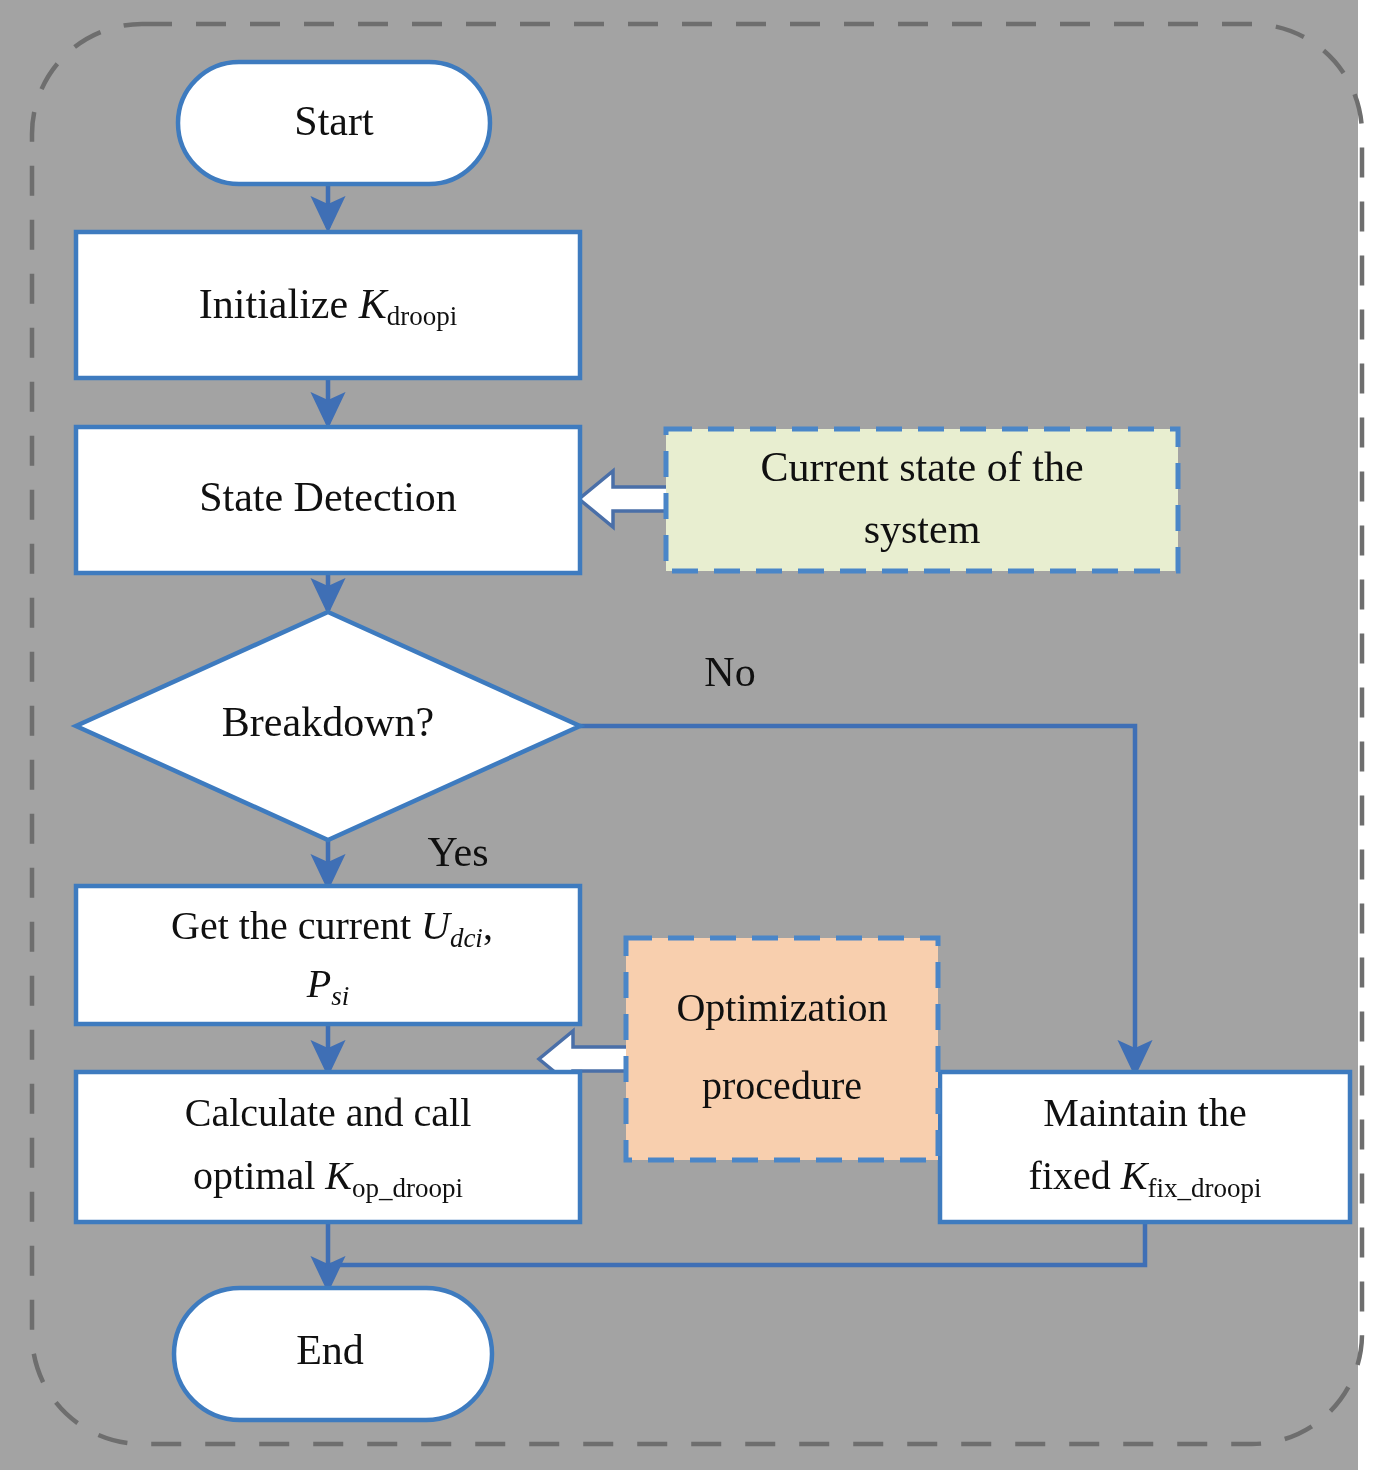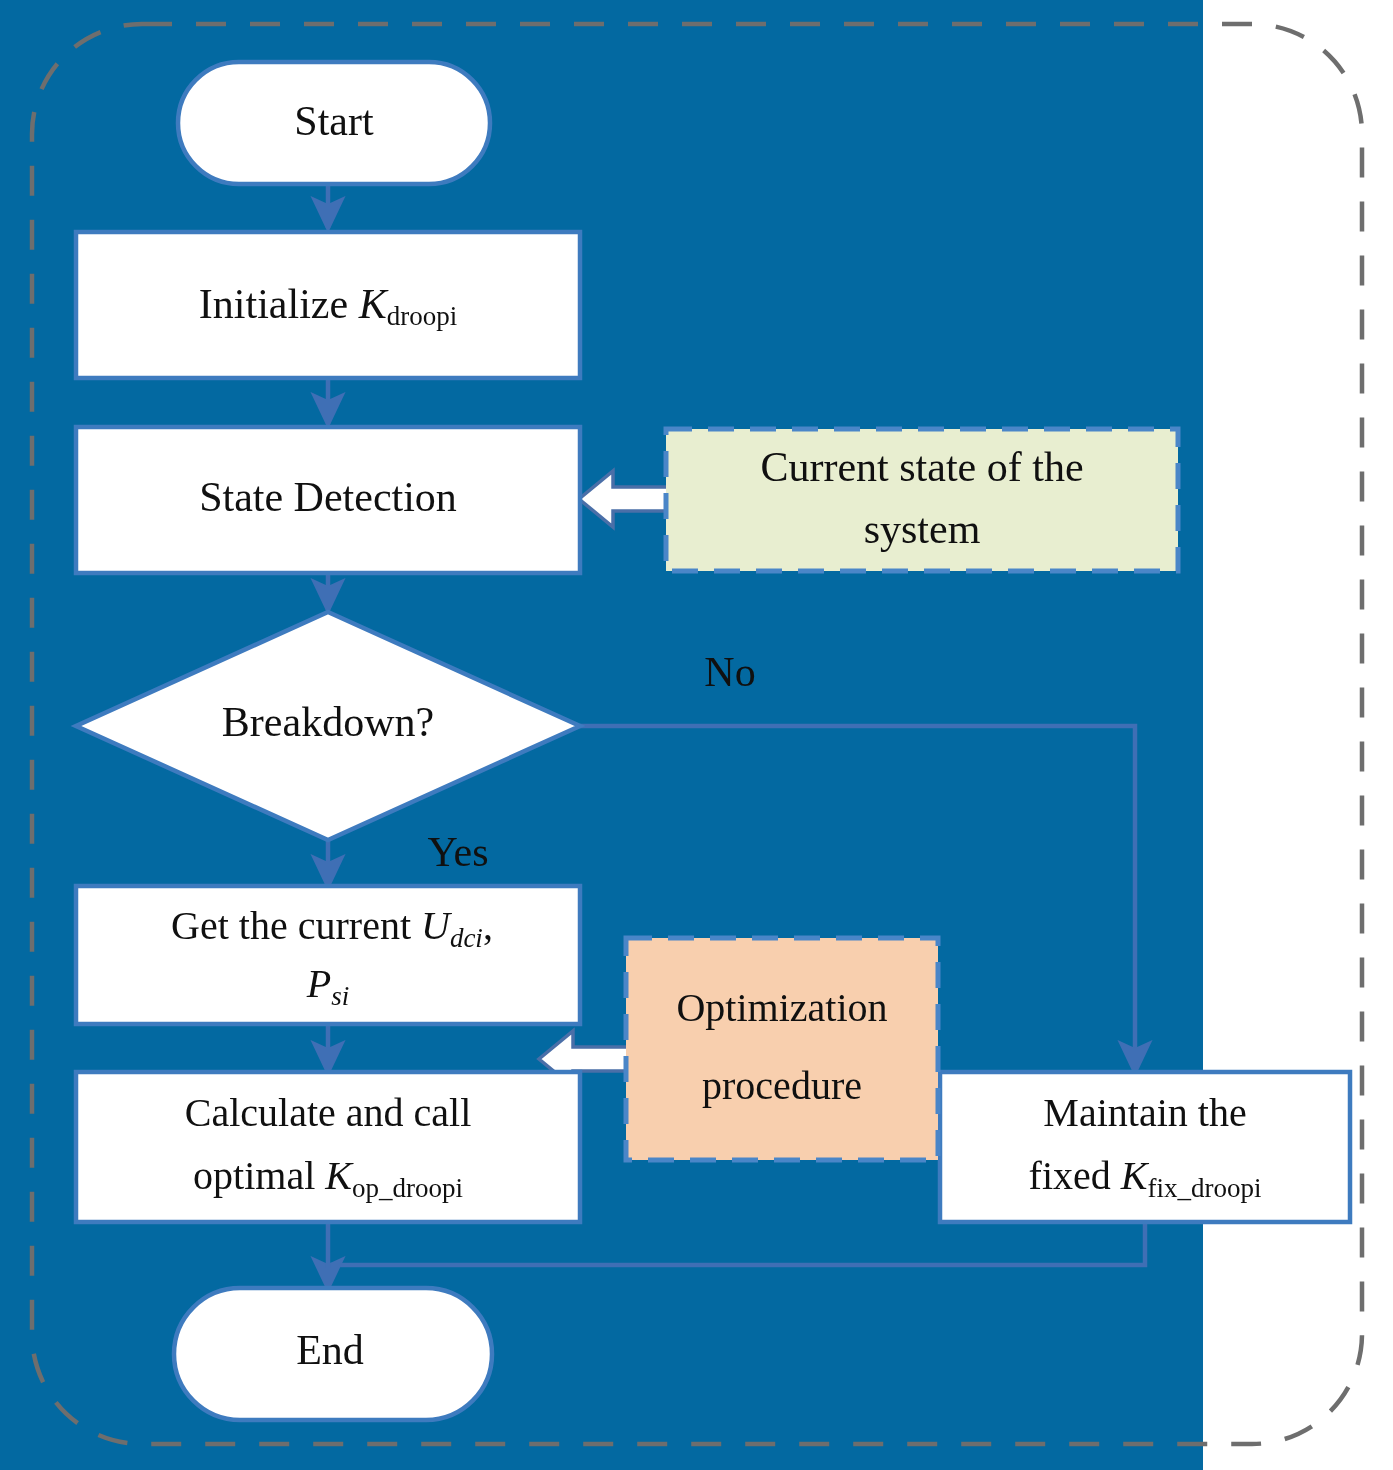--- a/index.html
+++ b/index.html
@@ -8,23 +8,23 @@
     background: #ffffff;
   }
   body {
     width: 1393px;
     height: 1470px;
     font-family: "Liberation Serif", "DejaVu Serif", serif;
     overflow: hidden;
   }
   #stage {
     position: relative;
-    width: 1203px;
+    width: 1358px;
     height: 1470px;
-    background: #0369a1;
+    background: #a3a3a3;
   }
   #flowsvg {
     position: absolute;
     left: 0;
     top: 0;
     width: 1393px;
     height: 1470px;
   }
   .node-text {
     font-family: "Liberation Serif", "DejaVu Serif", serif;

